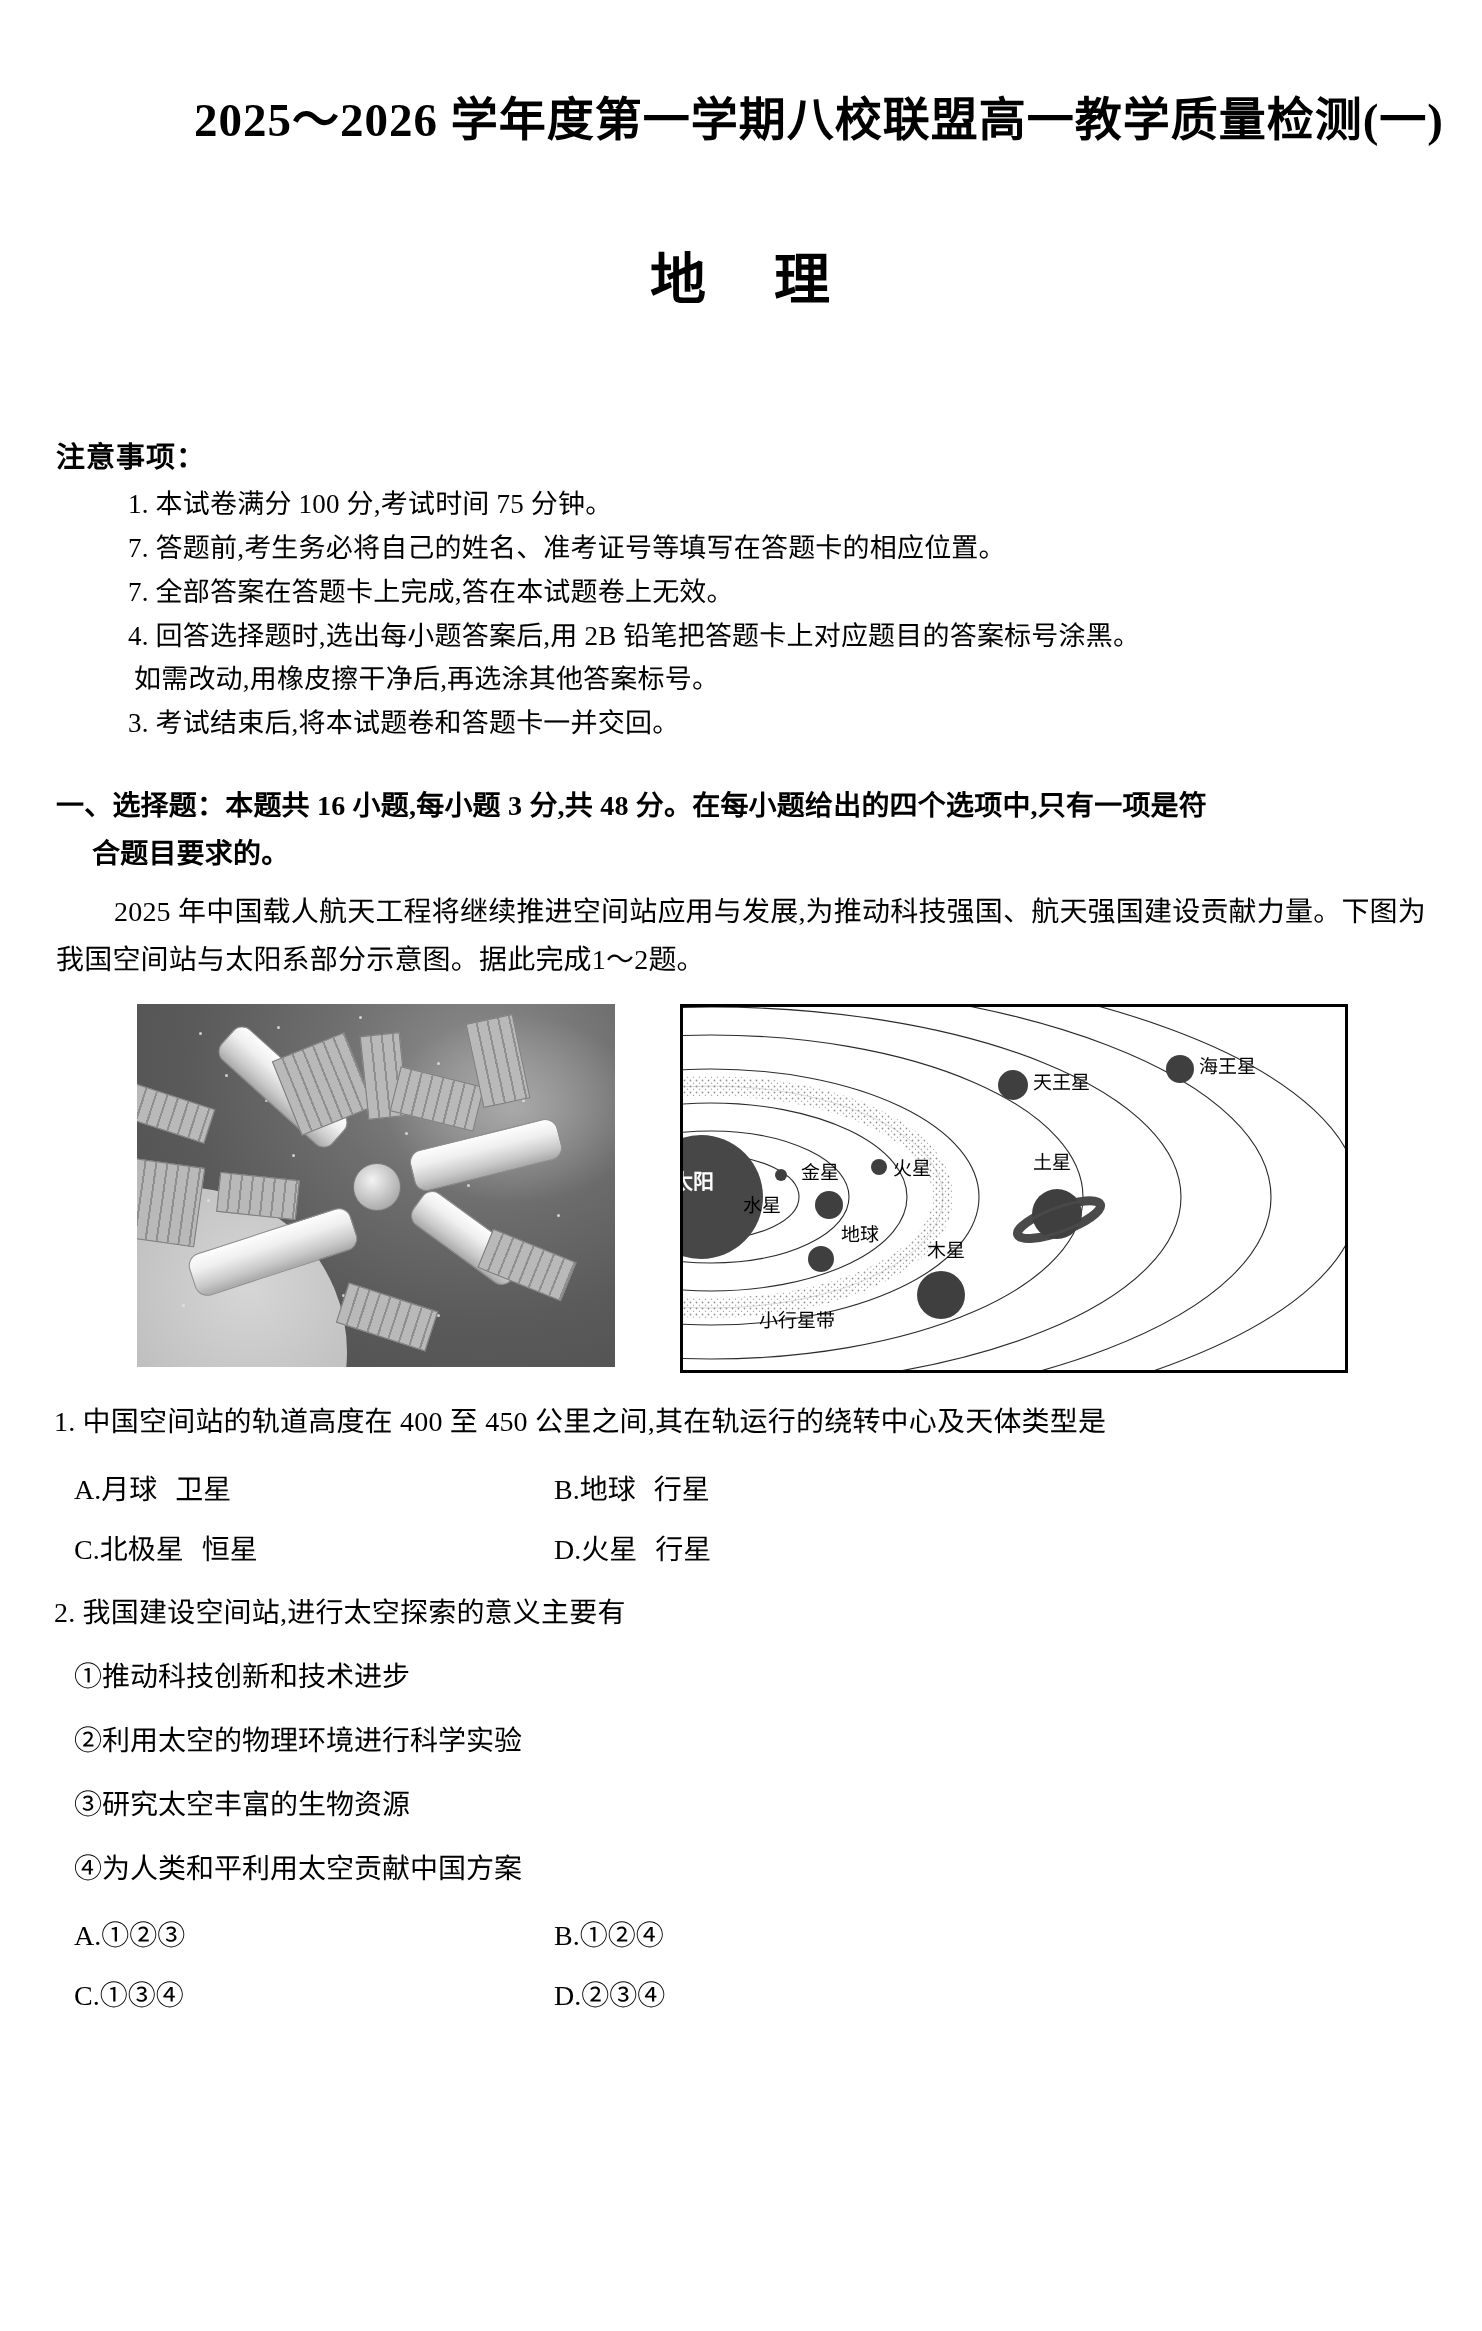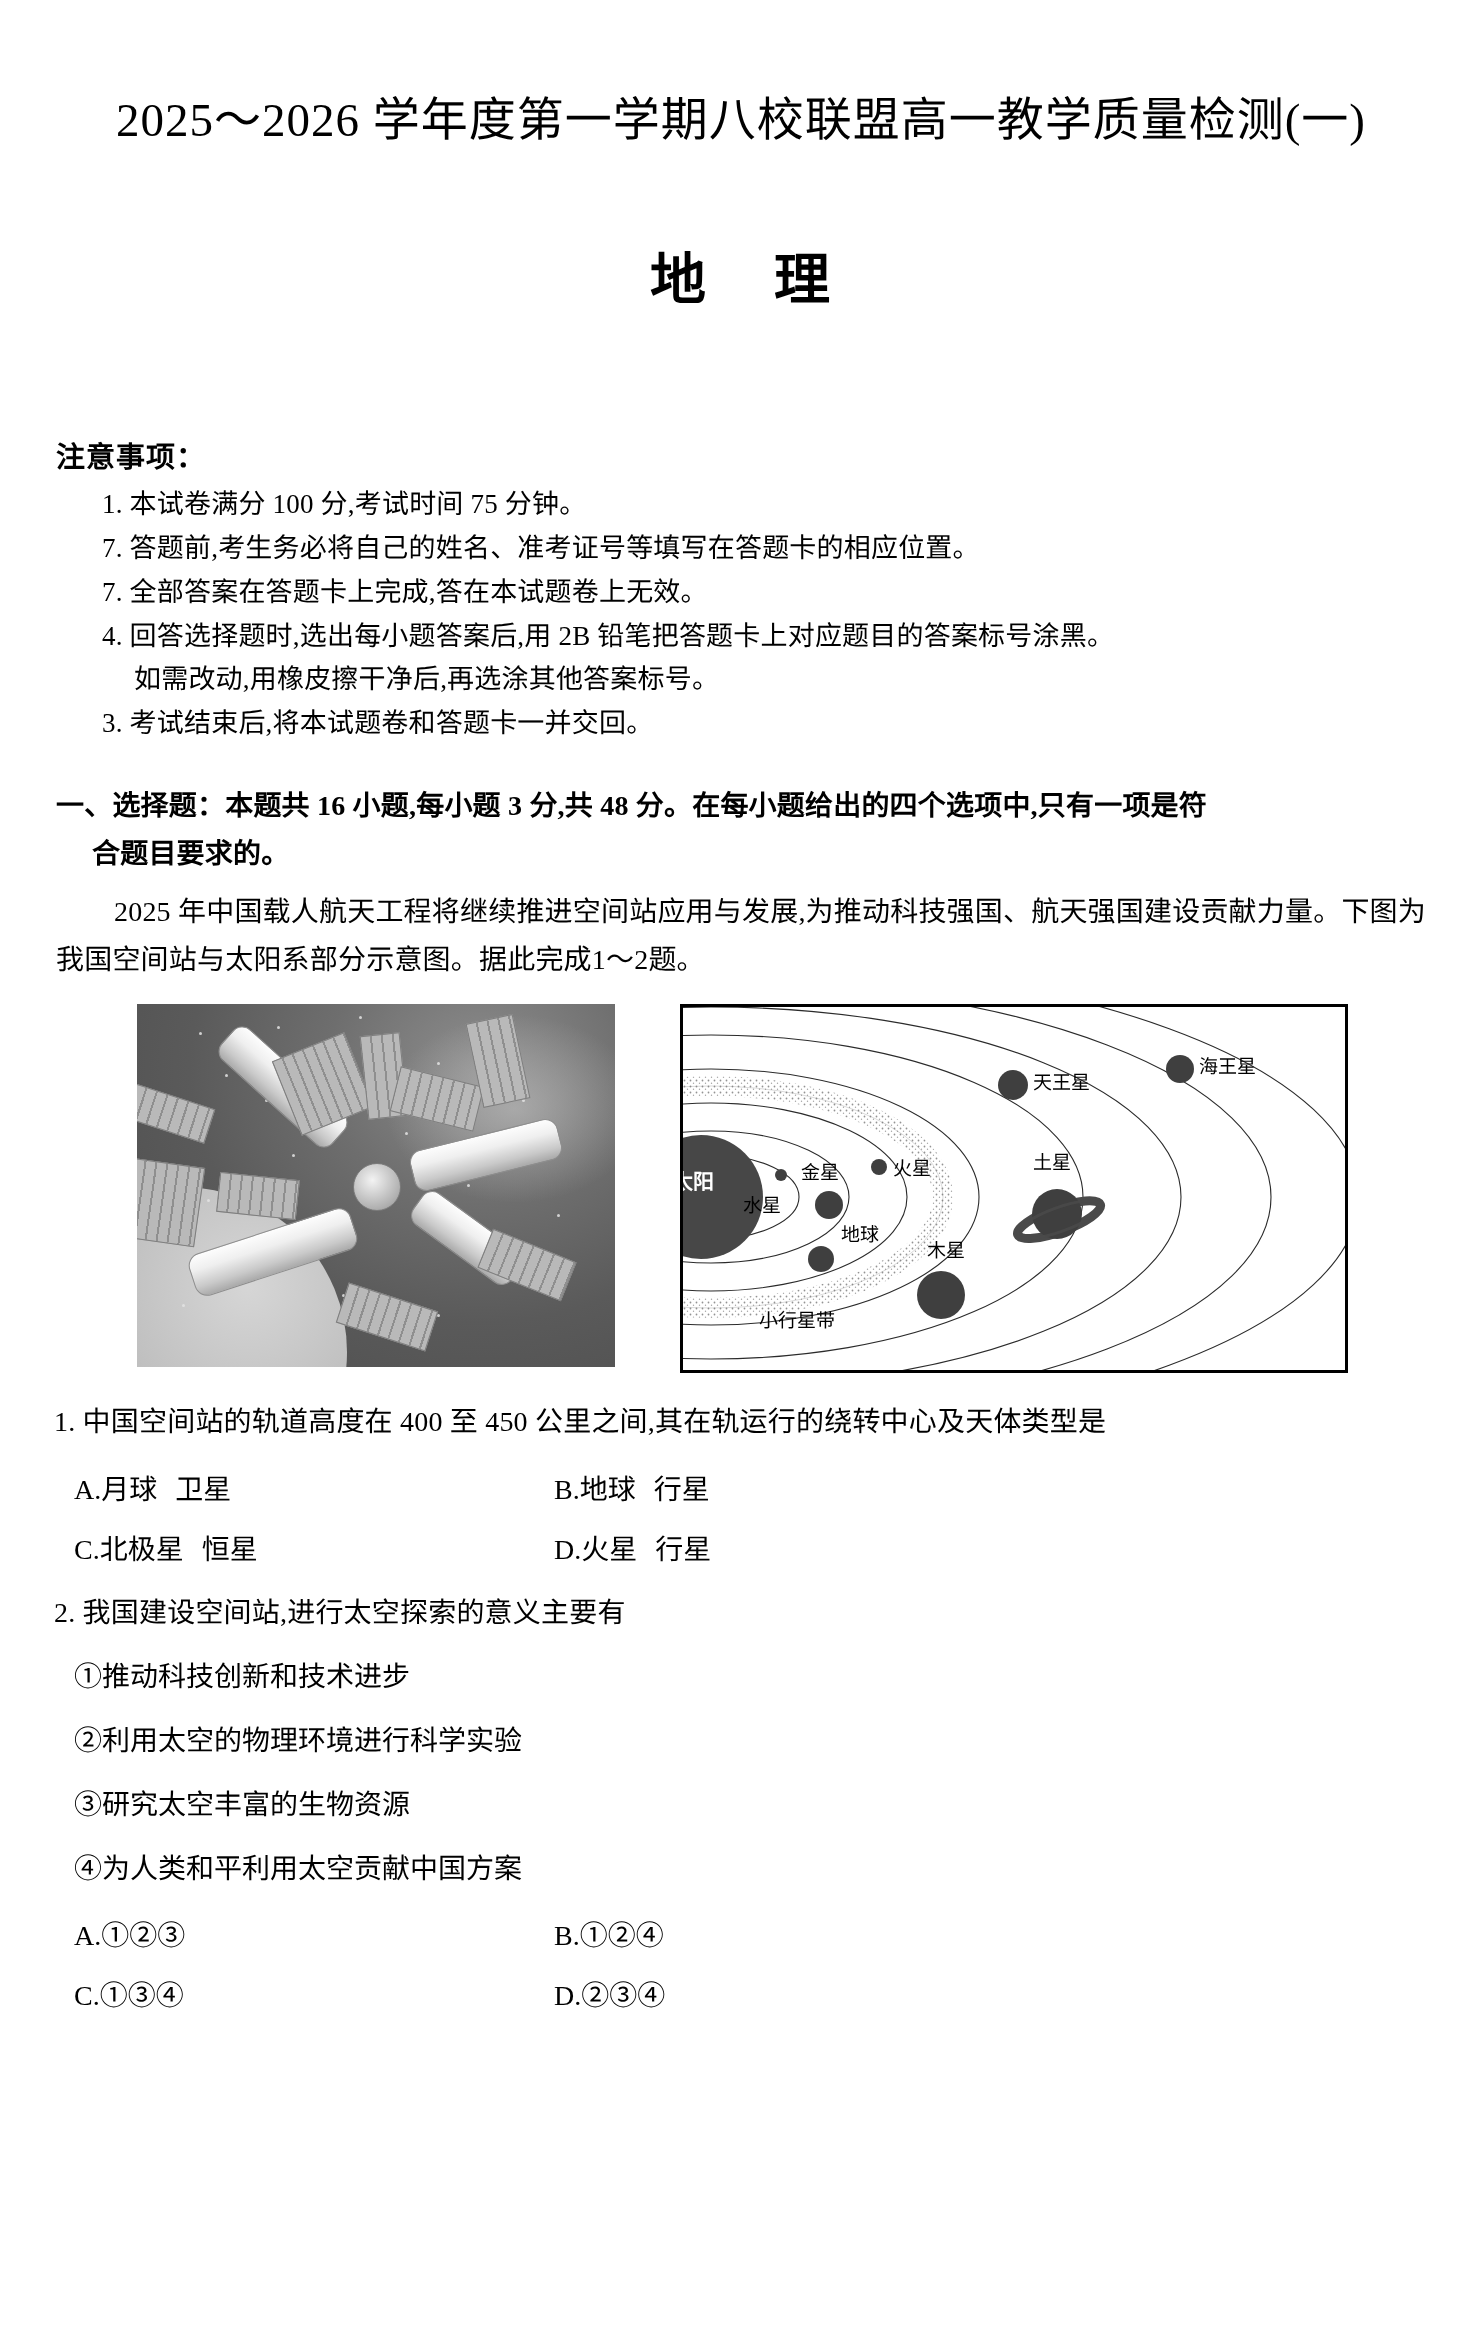--- a/index.html
+++ b/index.html
@@ -20,23 +20,23 @@
   .page {
     position: relative;
     width: 1482px;
     height: 2331px;
     box-sizing: border-box;
     padding: 0 38px;
   }
 
   
   .exam-title {
-    text-align: center;
+    text-align: right;
     font-size: 47px;
-    font-weight: normal;
+    font-weight: bold;
     letter-spacing: 1px;
     margin-top: 92px;
     line-height: 1.2;
     white-space: nowrap;
   }
   .subject-title {
     text-align: center;
     font-size: 56px;
     font-weight: bold;
     margin-top: 86px;
@@ -53,21 +53,21 @@
     letter-spacing: 1px;
   }
   .notice-list {
     margin: 8px 0 0 0;
     padding: 0;
     list-style: none;
   }
   .notice-item {
     font-size: 27px;
     line-height: 1.62;
-    margin-left: 64px;
+    margin-left: 90px;
     letter-spacing: 0.2px;
   }
   .notice-sub {
     font-size: 27px;
     line-height: 1.62;
     margin-left: 96px;
     letter-spacing: 0.2px;
   }
 
   

